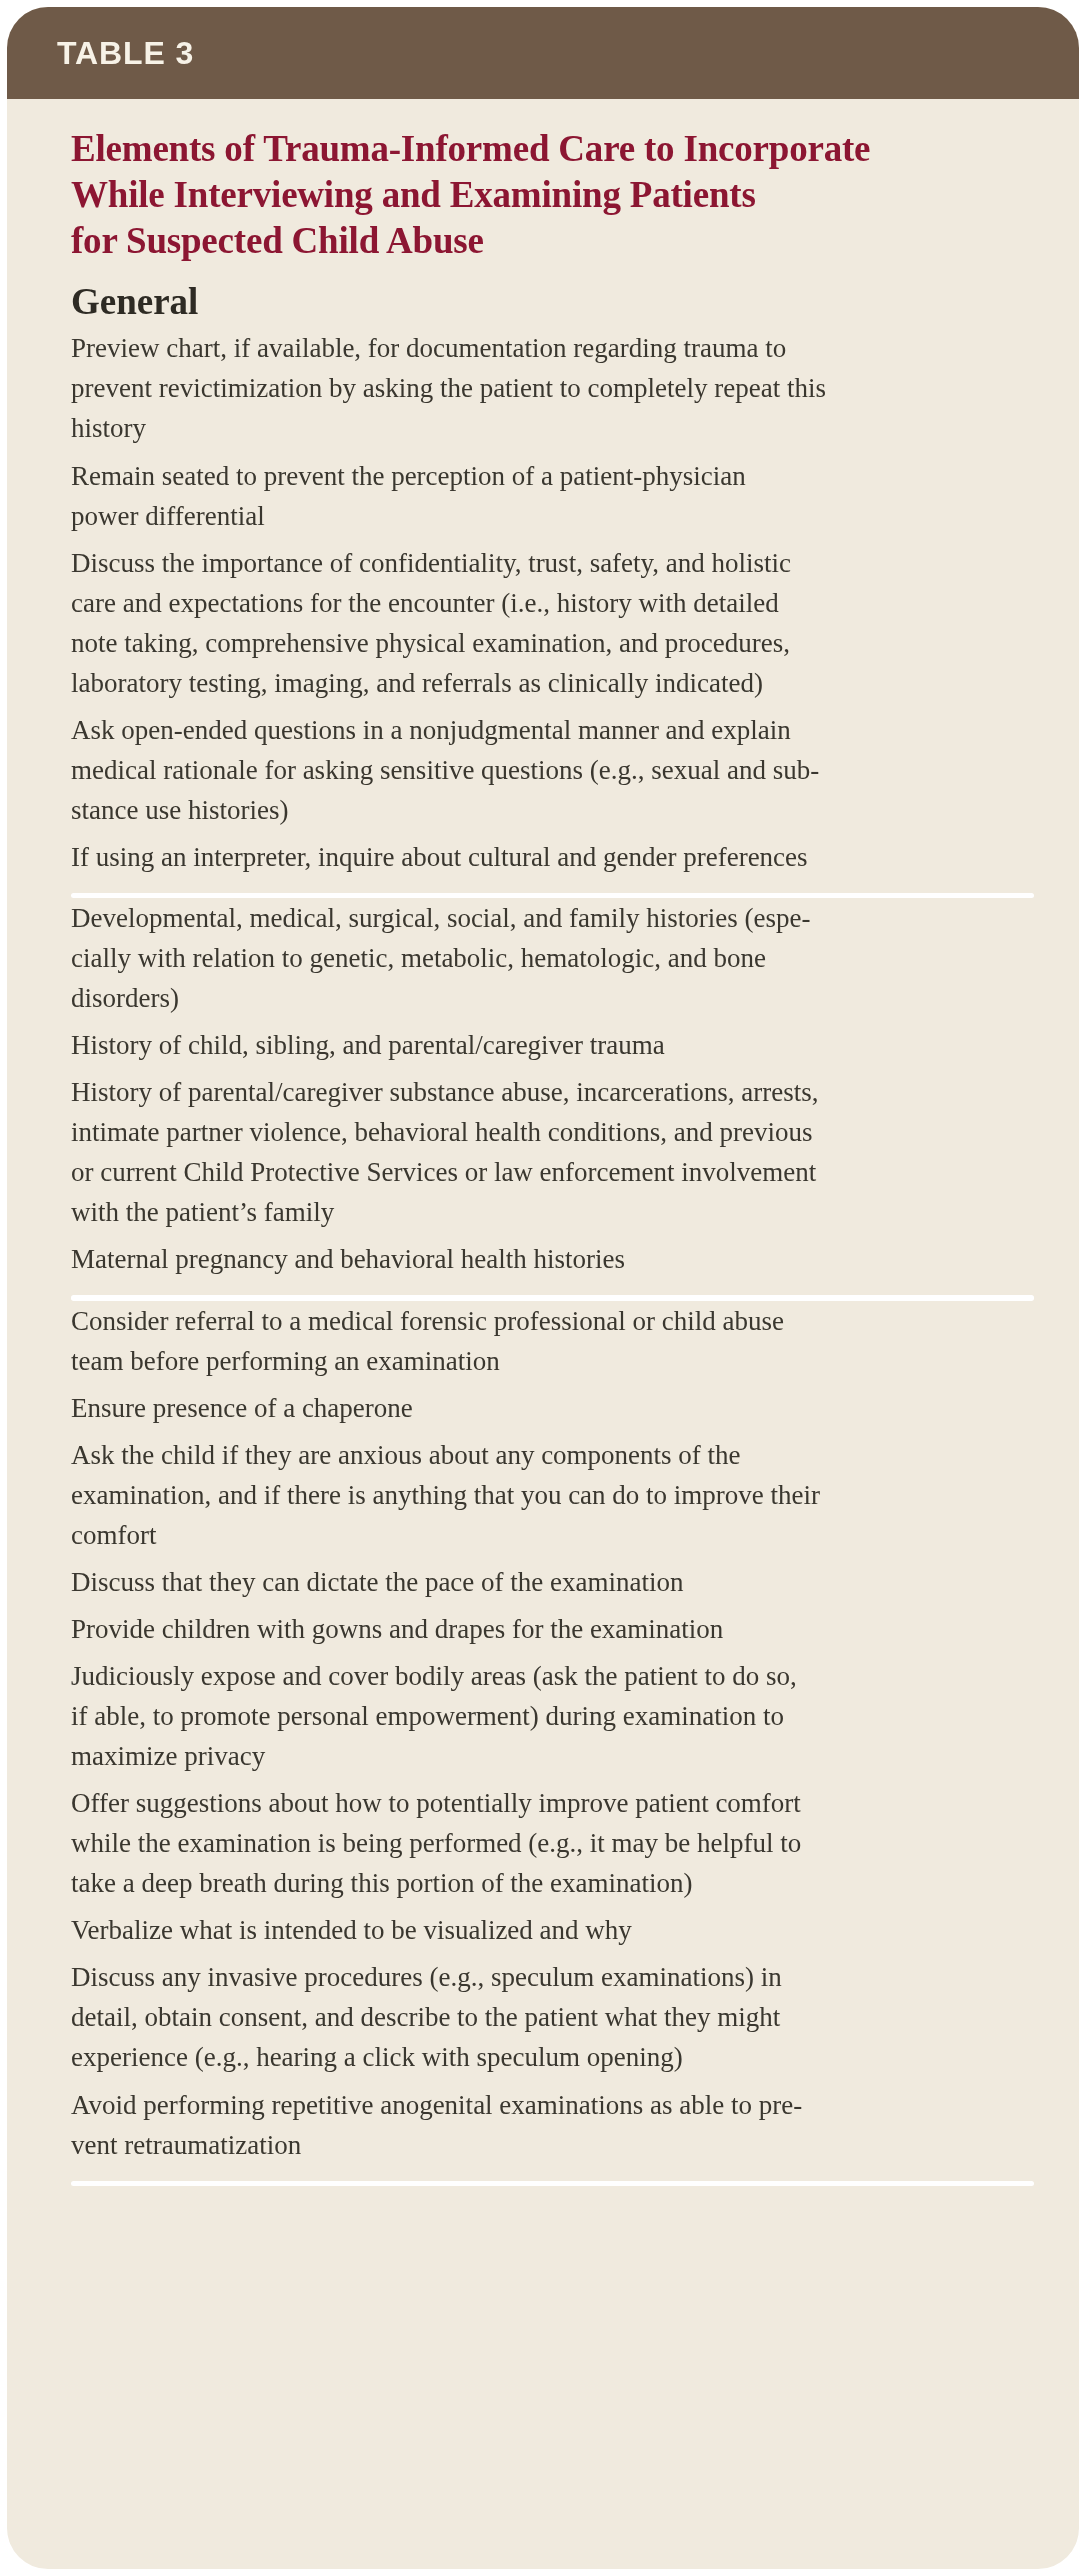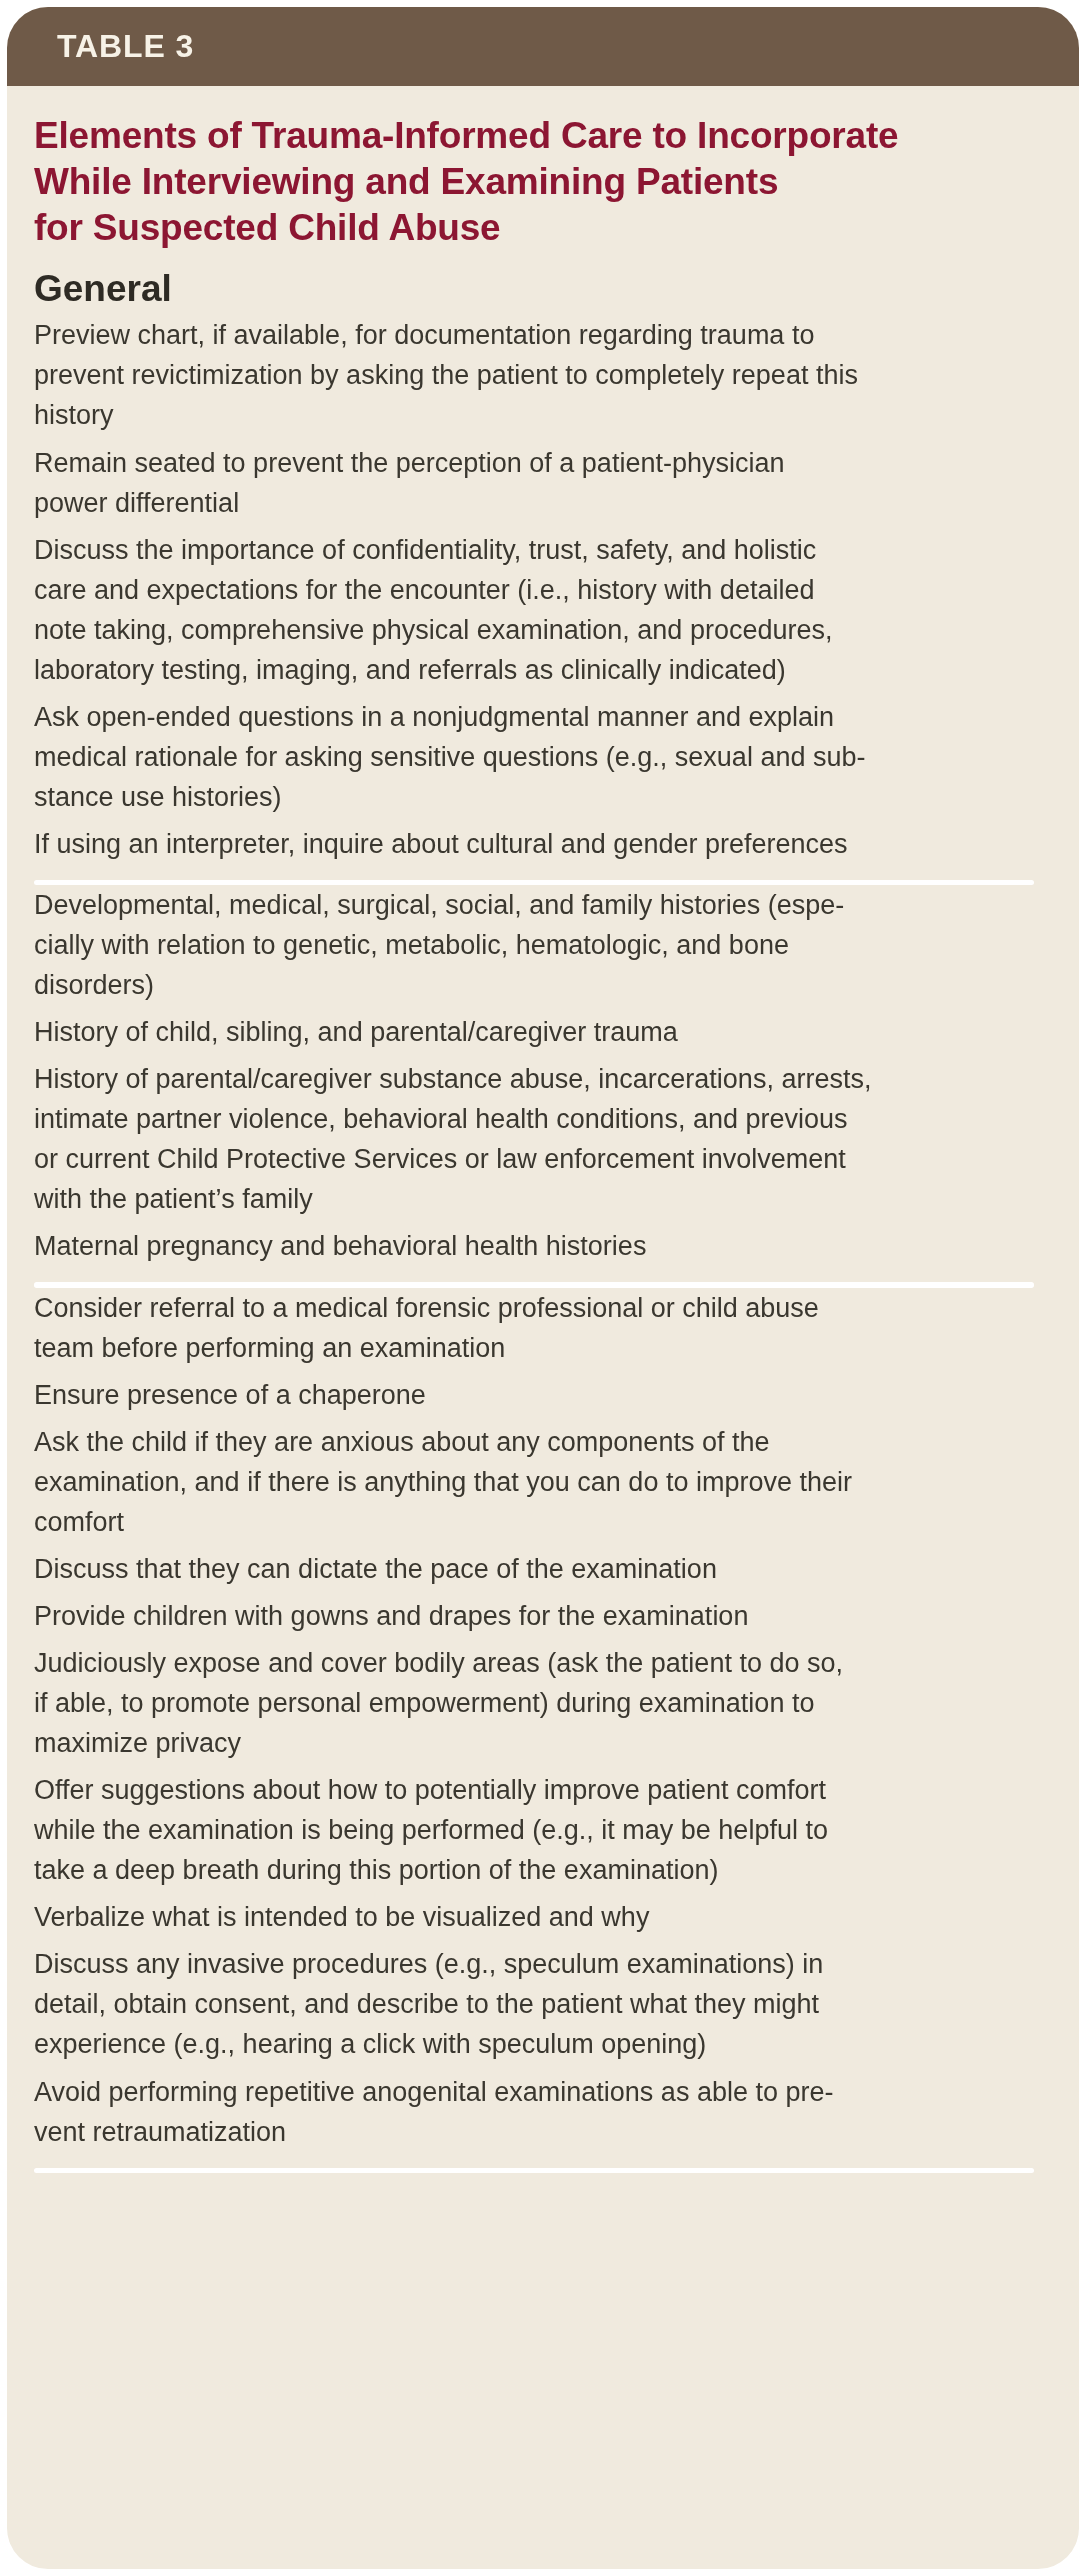--- a/index.html
+++ b/index.html
@@ -14,36 +14,37 @@
     position: relative;
     margin: 7.1px auto 0 auto;
     width: 1072px;
     height: 2562px;
     border-radius: 41px;
     overflow: hidden;
     background: var(--card-bg, #f0eade);
     box-sizing: border-box;
   }
   .card-header {
-    height: 79px;
+    height: 92px;
     background: var(--header-bg, #6f5a48);
     display: flex;
     align-items: center;
     padding-left: 50px;
     box-sizing: border-box;
   }
   .table-label {
     color: var(--label-text, #f7f2e7);
     font-size: 32px;
     font-weight: 700;
     letter-spacing: 0.9px;
   }
   .card-body {
-    padding: 27px 45px 0 27px;
+    padding: 27px 45px 0 64px;
     box-sizing: border-box;
+    font-family: Liberation Serif, serif;
   }
   .table-title {
     color: var(--title-color, #8c1632);
     font-size: 37px;
     font-weight: 700;
     line-height: 46px;
     letter-spacing: -0.2px;
     margin: 0;
     white-space: pre-line;
   }

